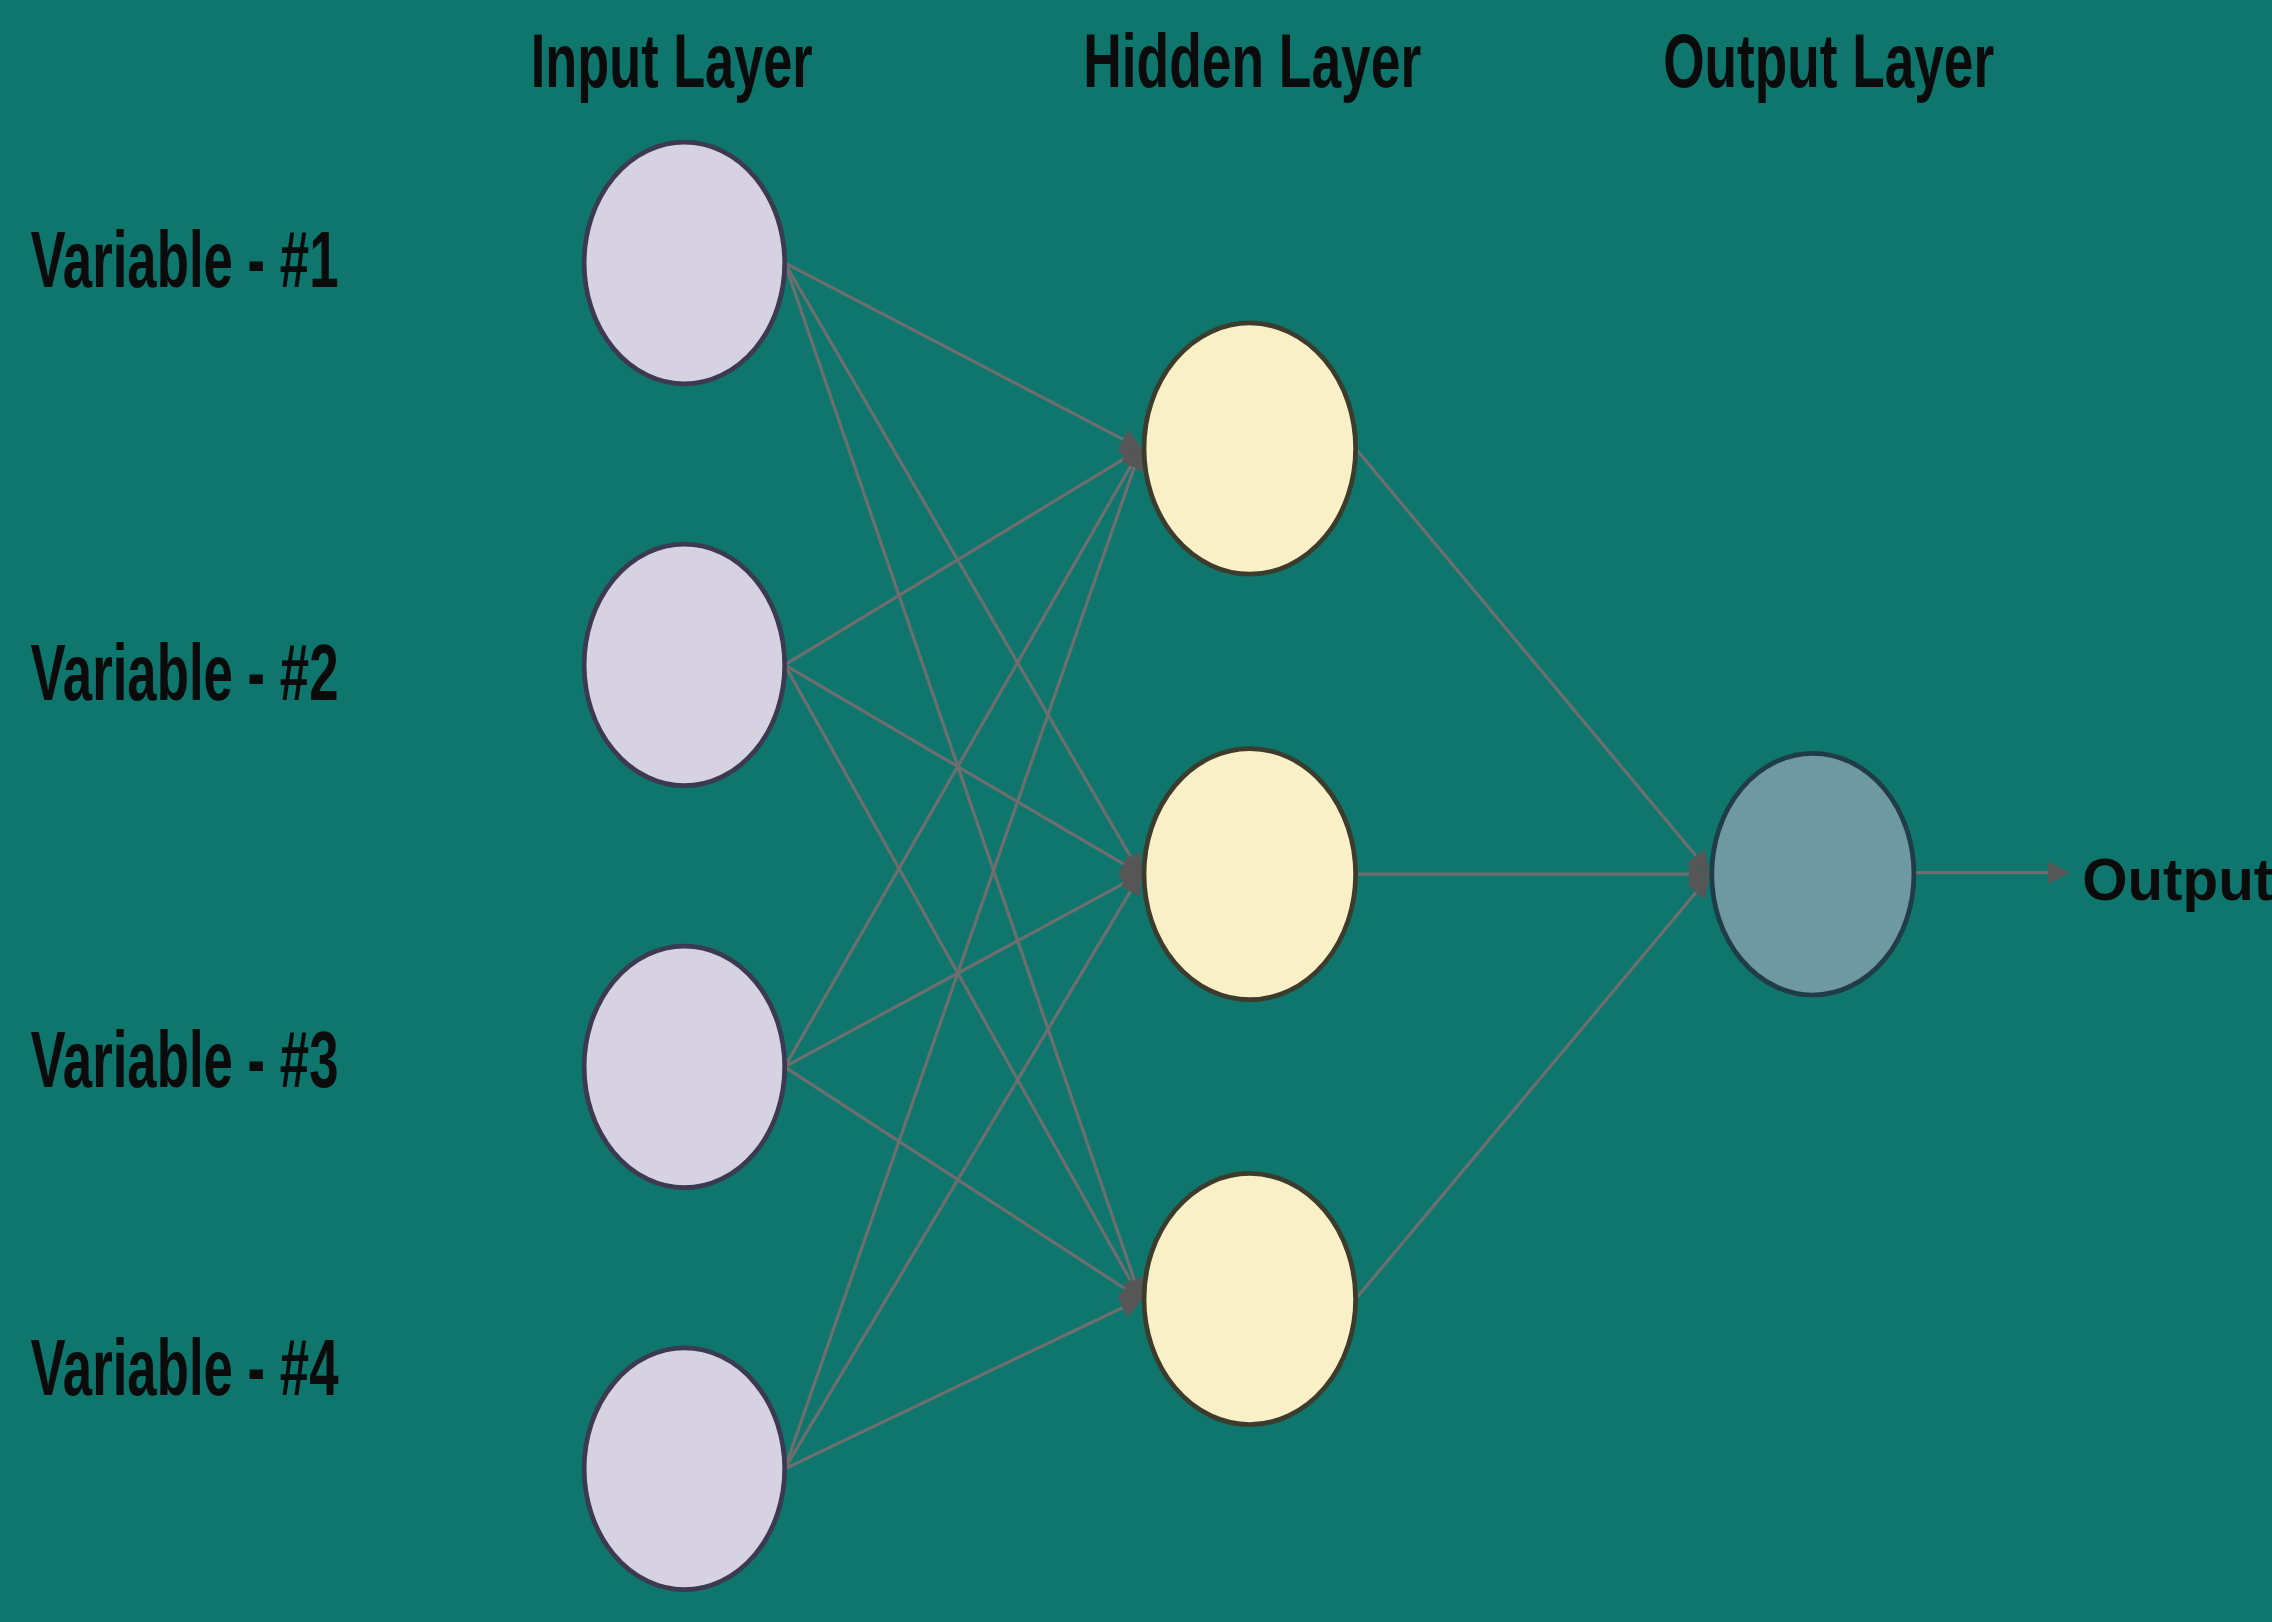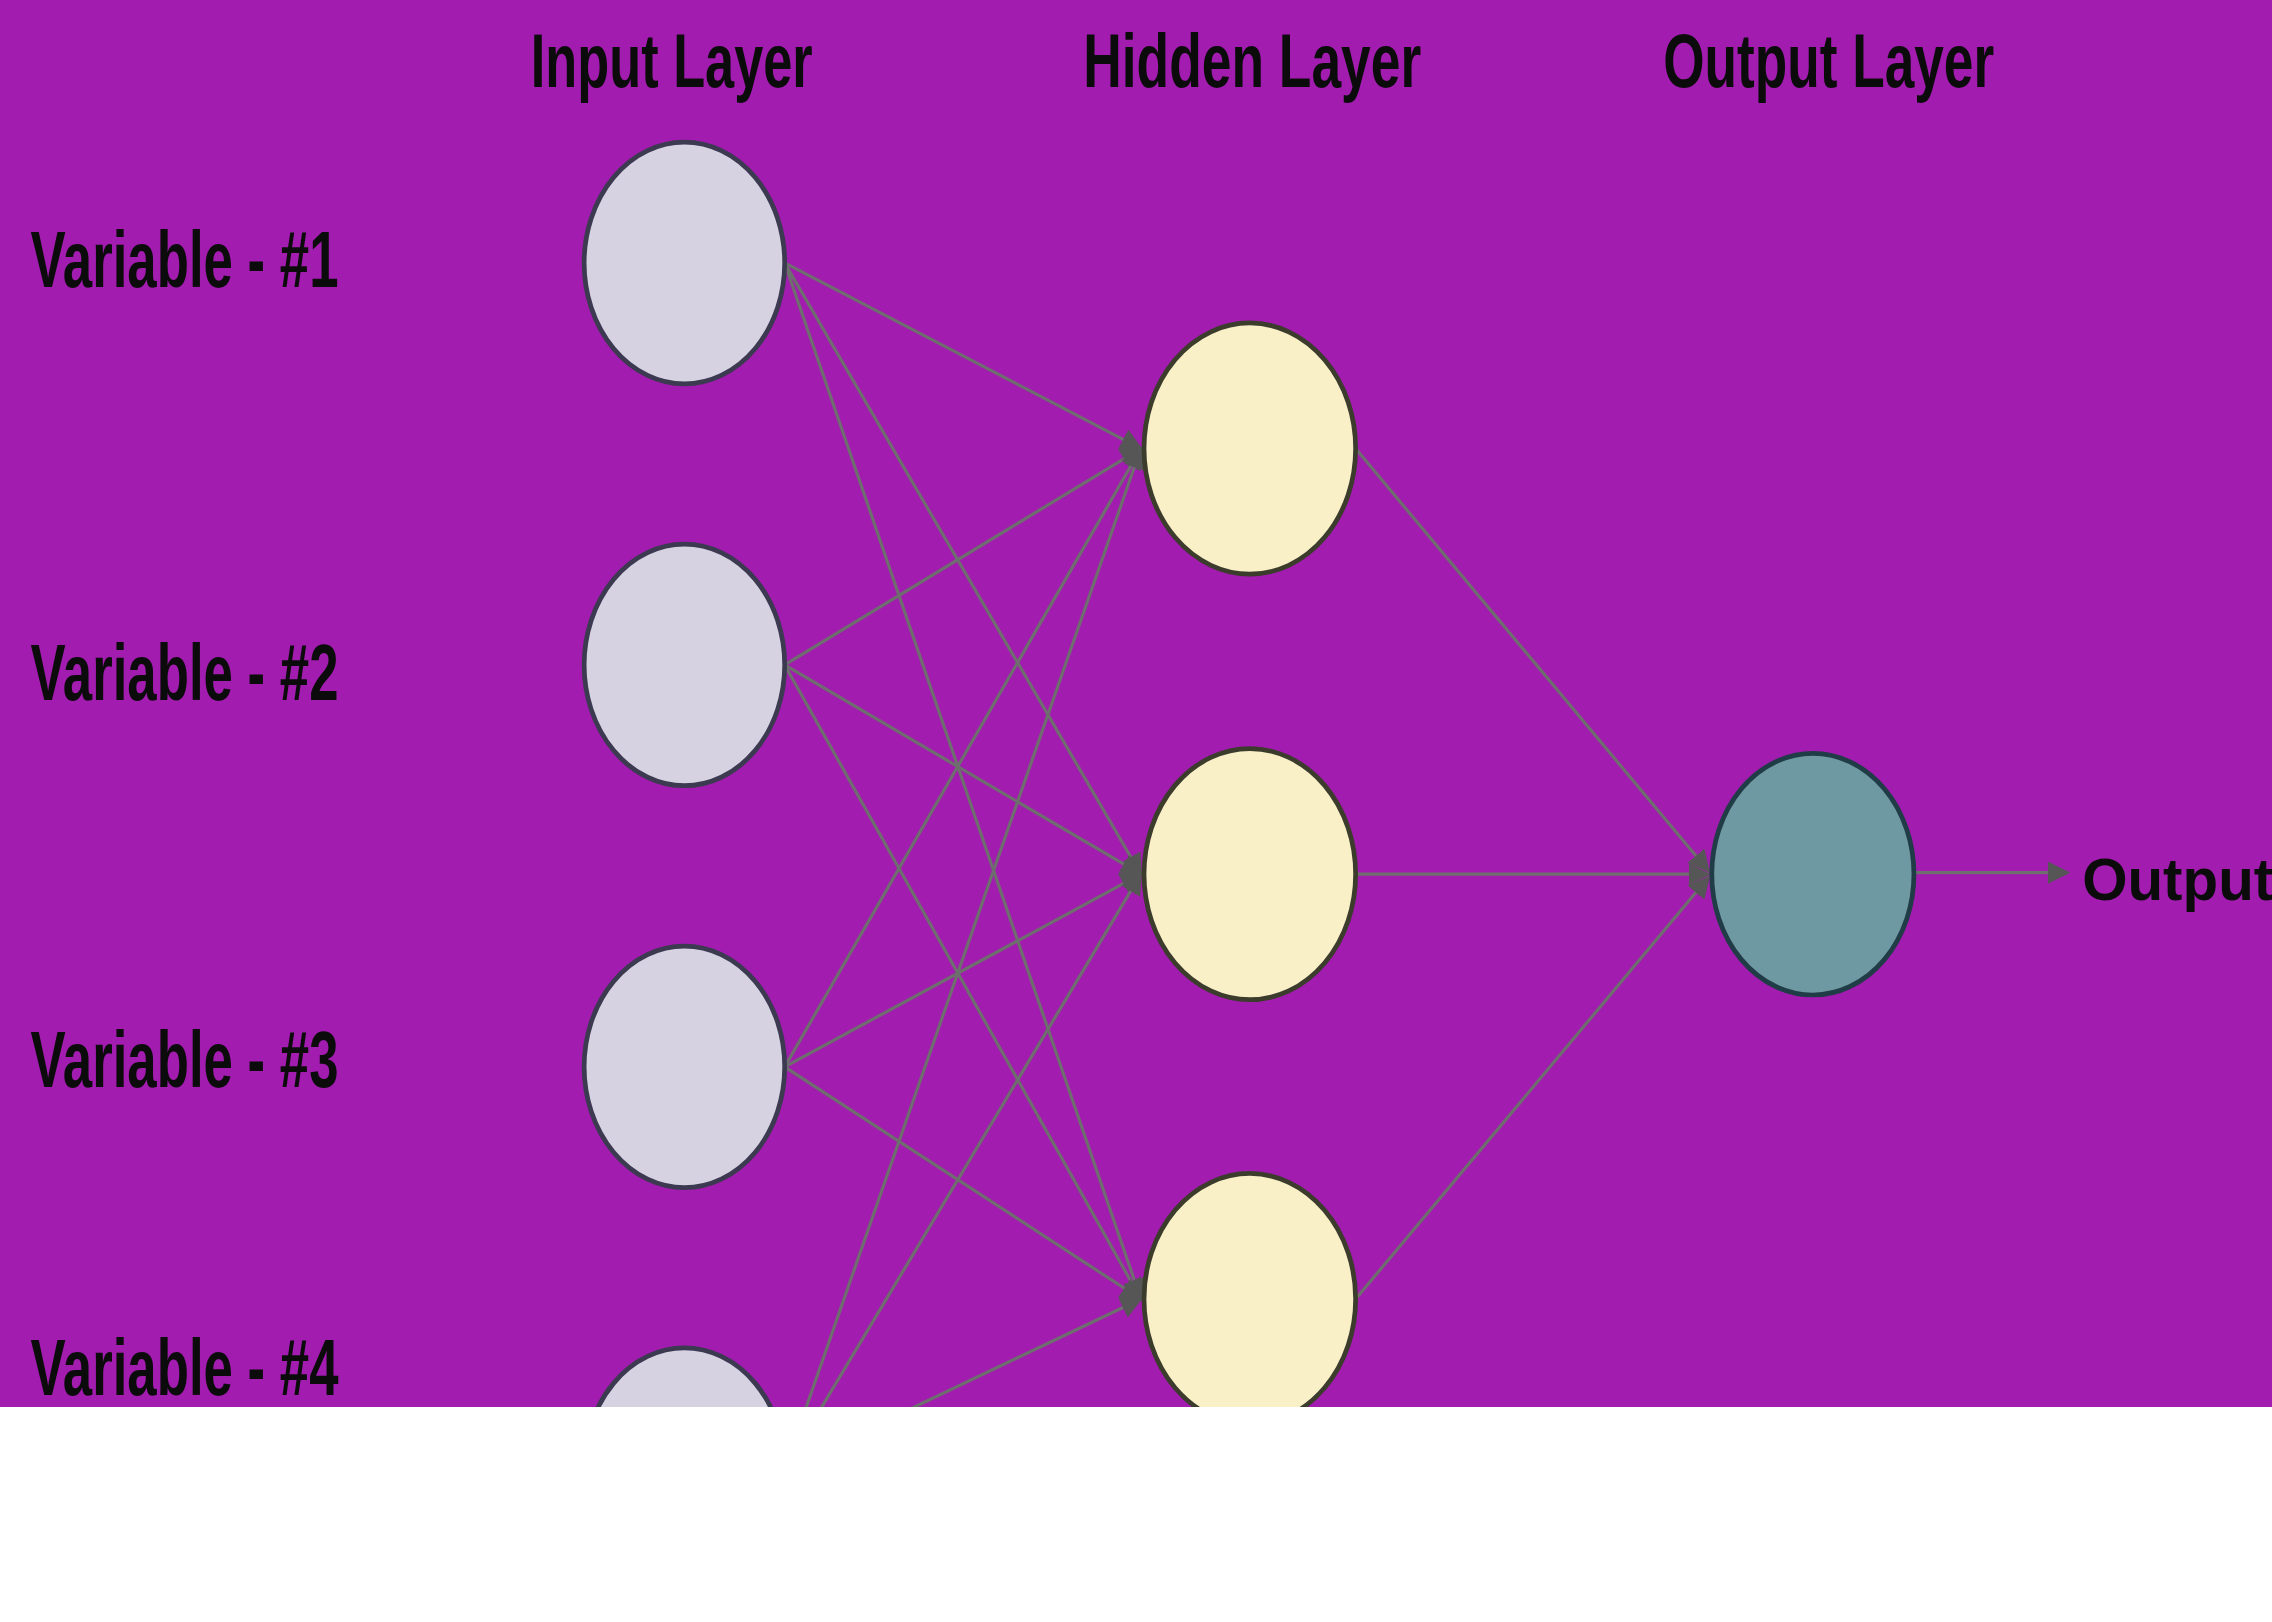--- a/index.html
+++ b/index.html
@@ -1,20 +1,20 @@
 <!DOCTYPE html>
 <html style="--edge-color: #6e6e6e; --arrow-color: #565656; --text-color: #0b0b0b;font-size:12.6px"><head>
 <meta charset="utf-8">
 <style>
   html, body { margin: 0; padding: 0; background: #ffffff; }
   .stage {
     position: relative;
     width: 2273px;
-    height: 1407px;
-    background: #a21caf;
+    height: 1622px;
+    background: #0f766e;
     overflow: hidden;
   }
   svg { display: block; width: 2273px; height: 1622px; }
 
   .edge {
     stroke: var(--edge-color, #6e6e6e);
     stroke-width: 4;
     fill: none;
   }
   .arrowhead { fill: var(--arrow-color, #565656); }

